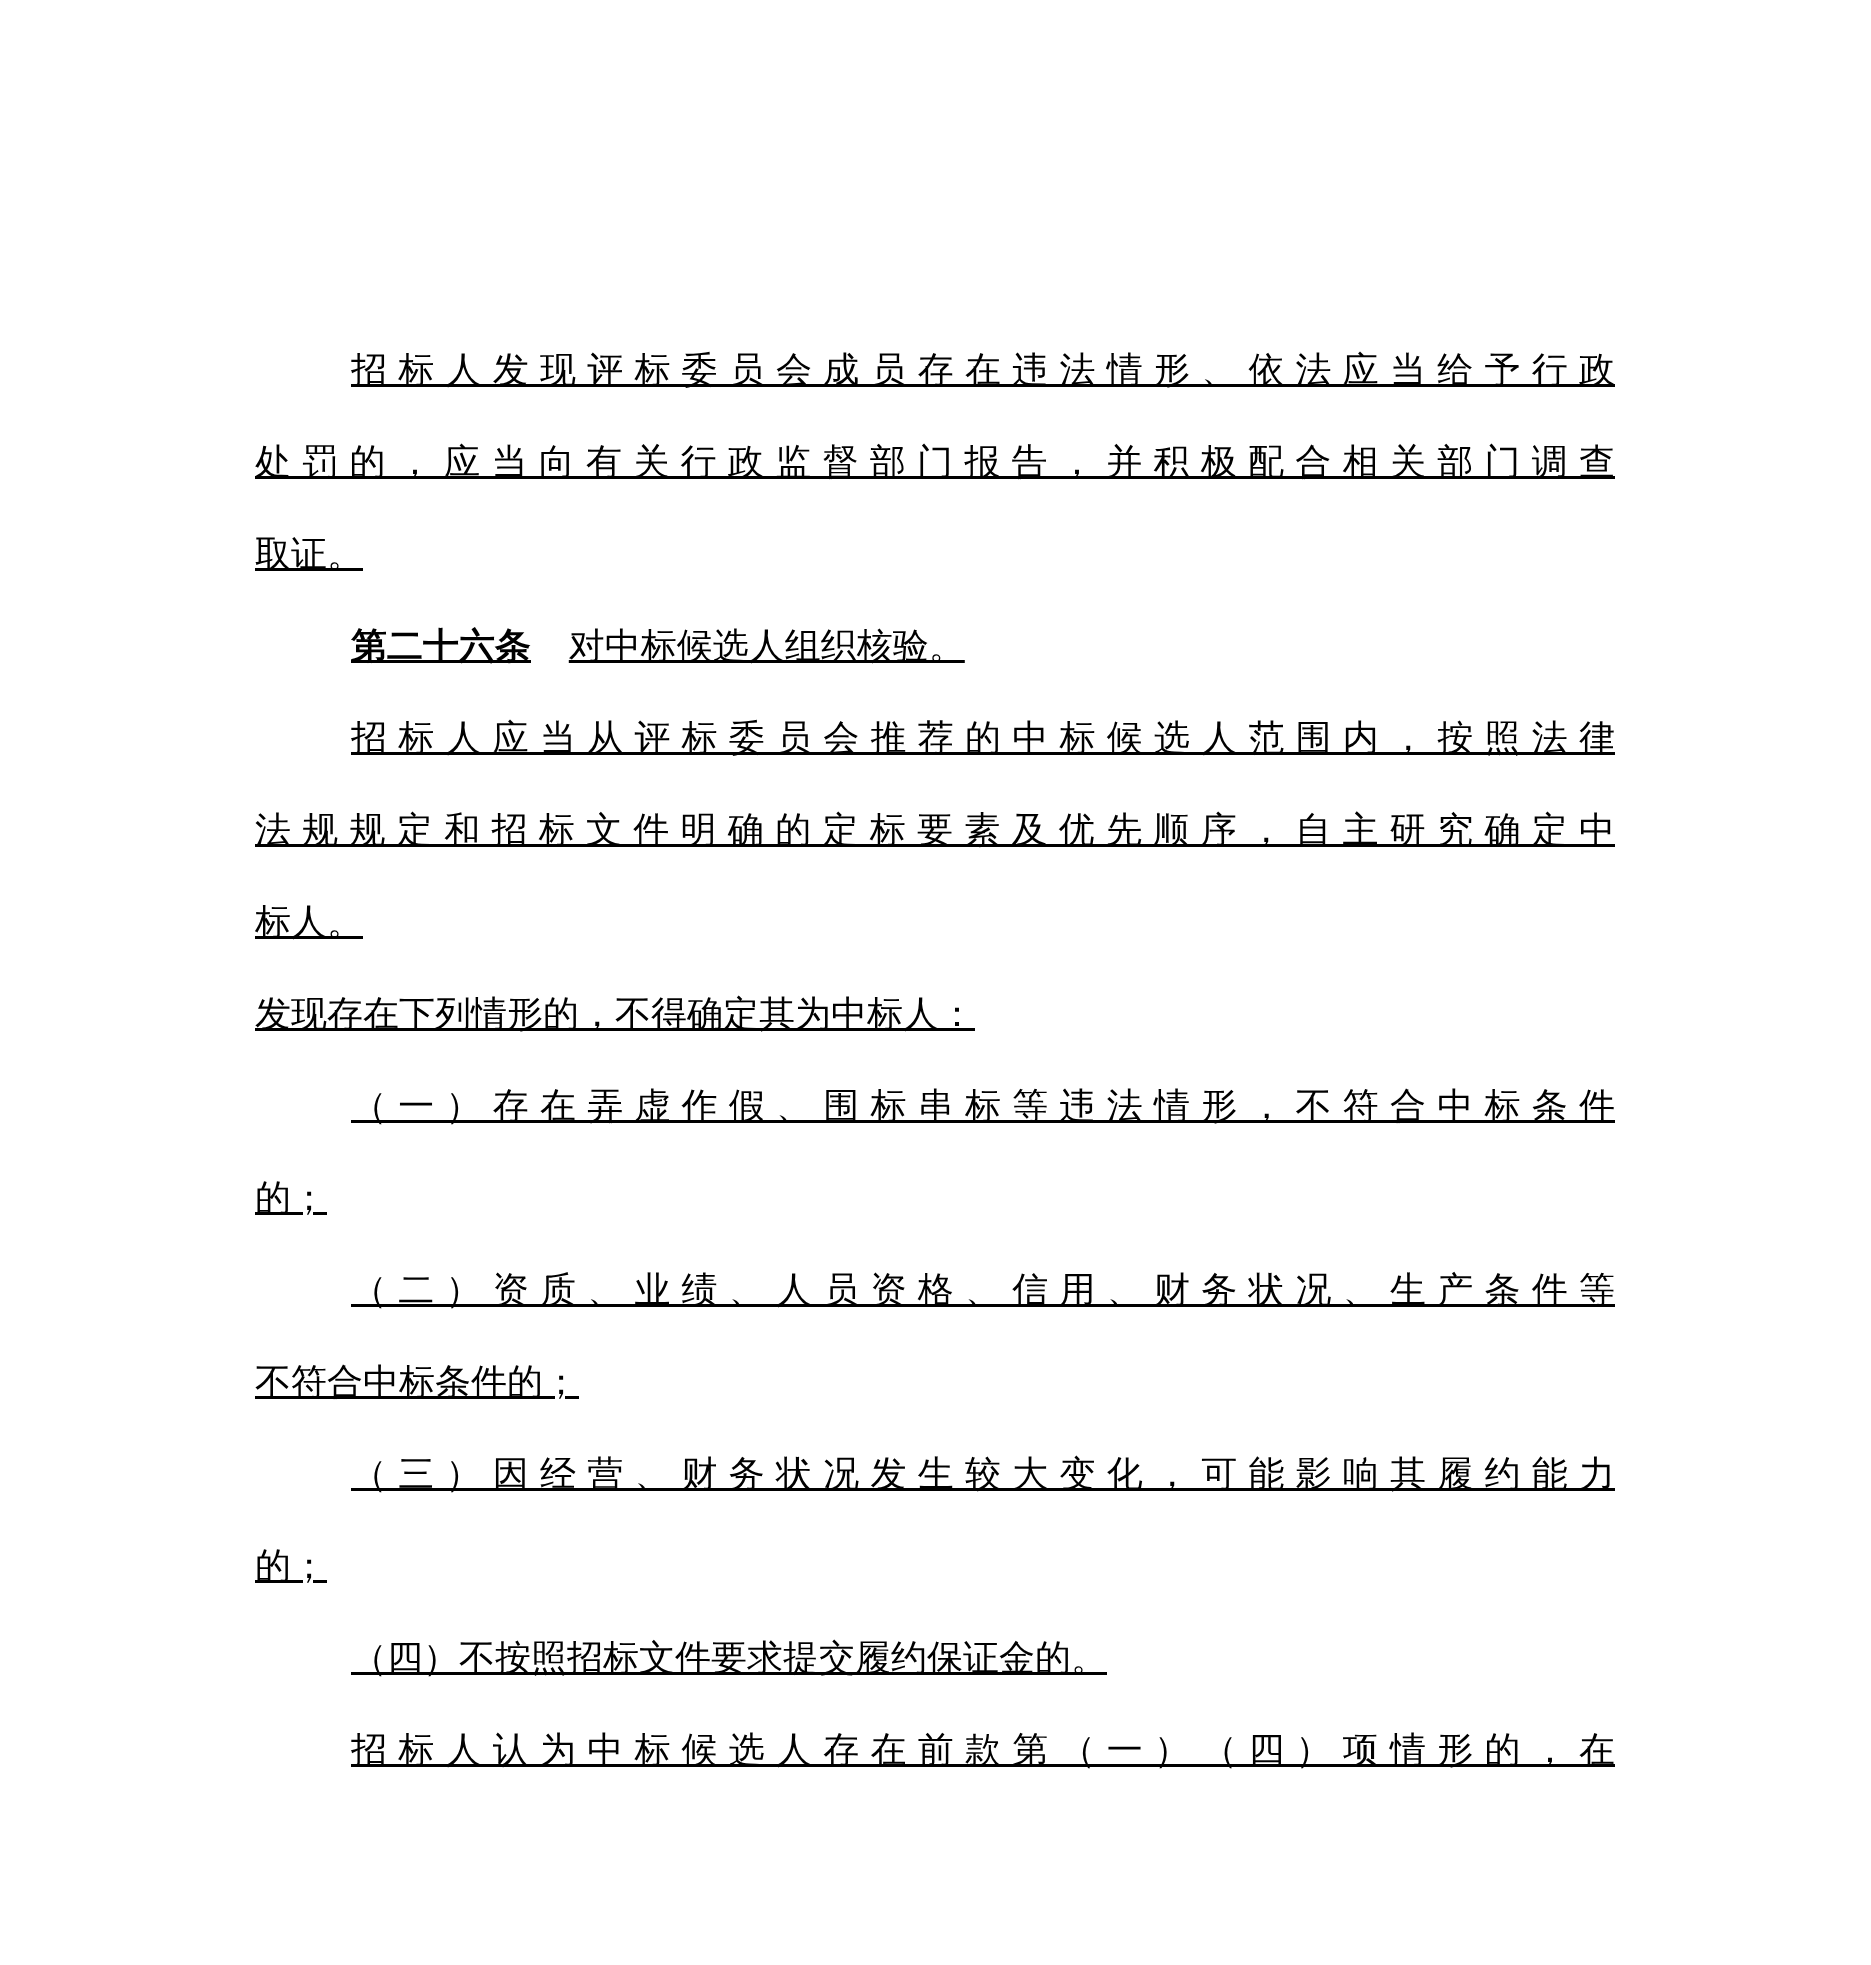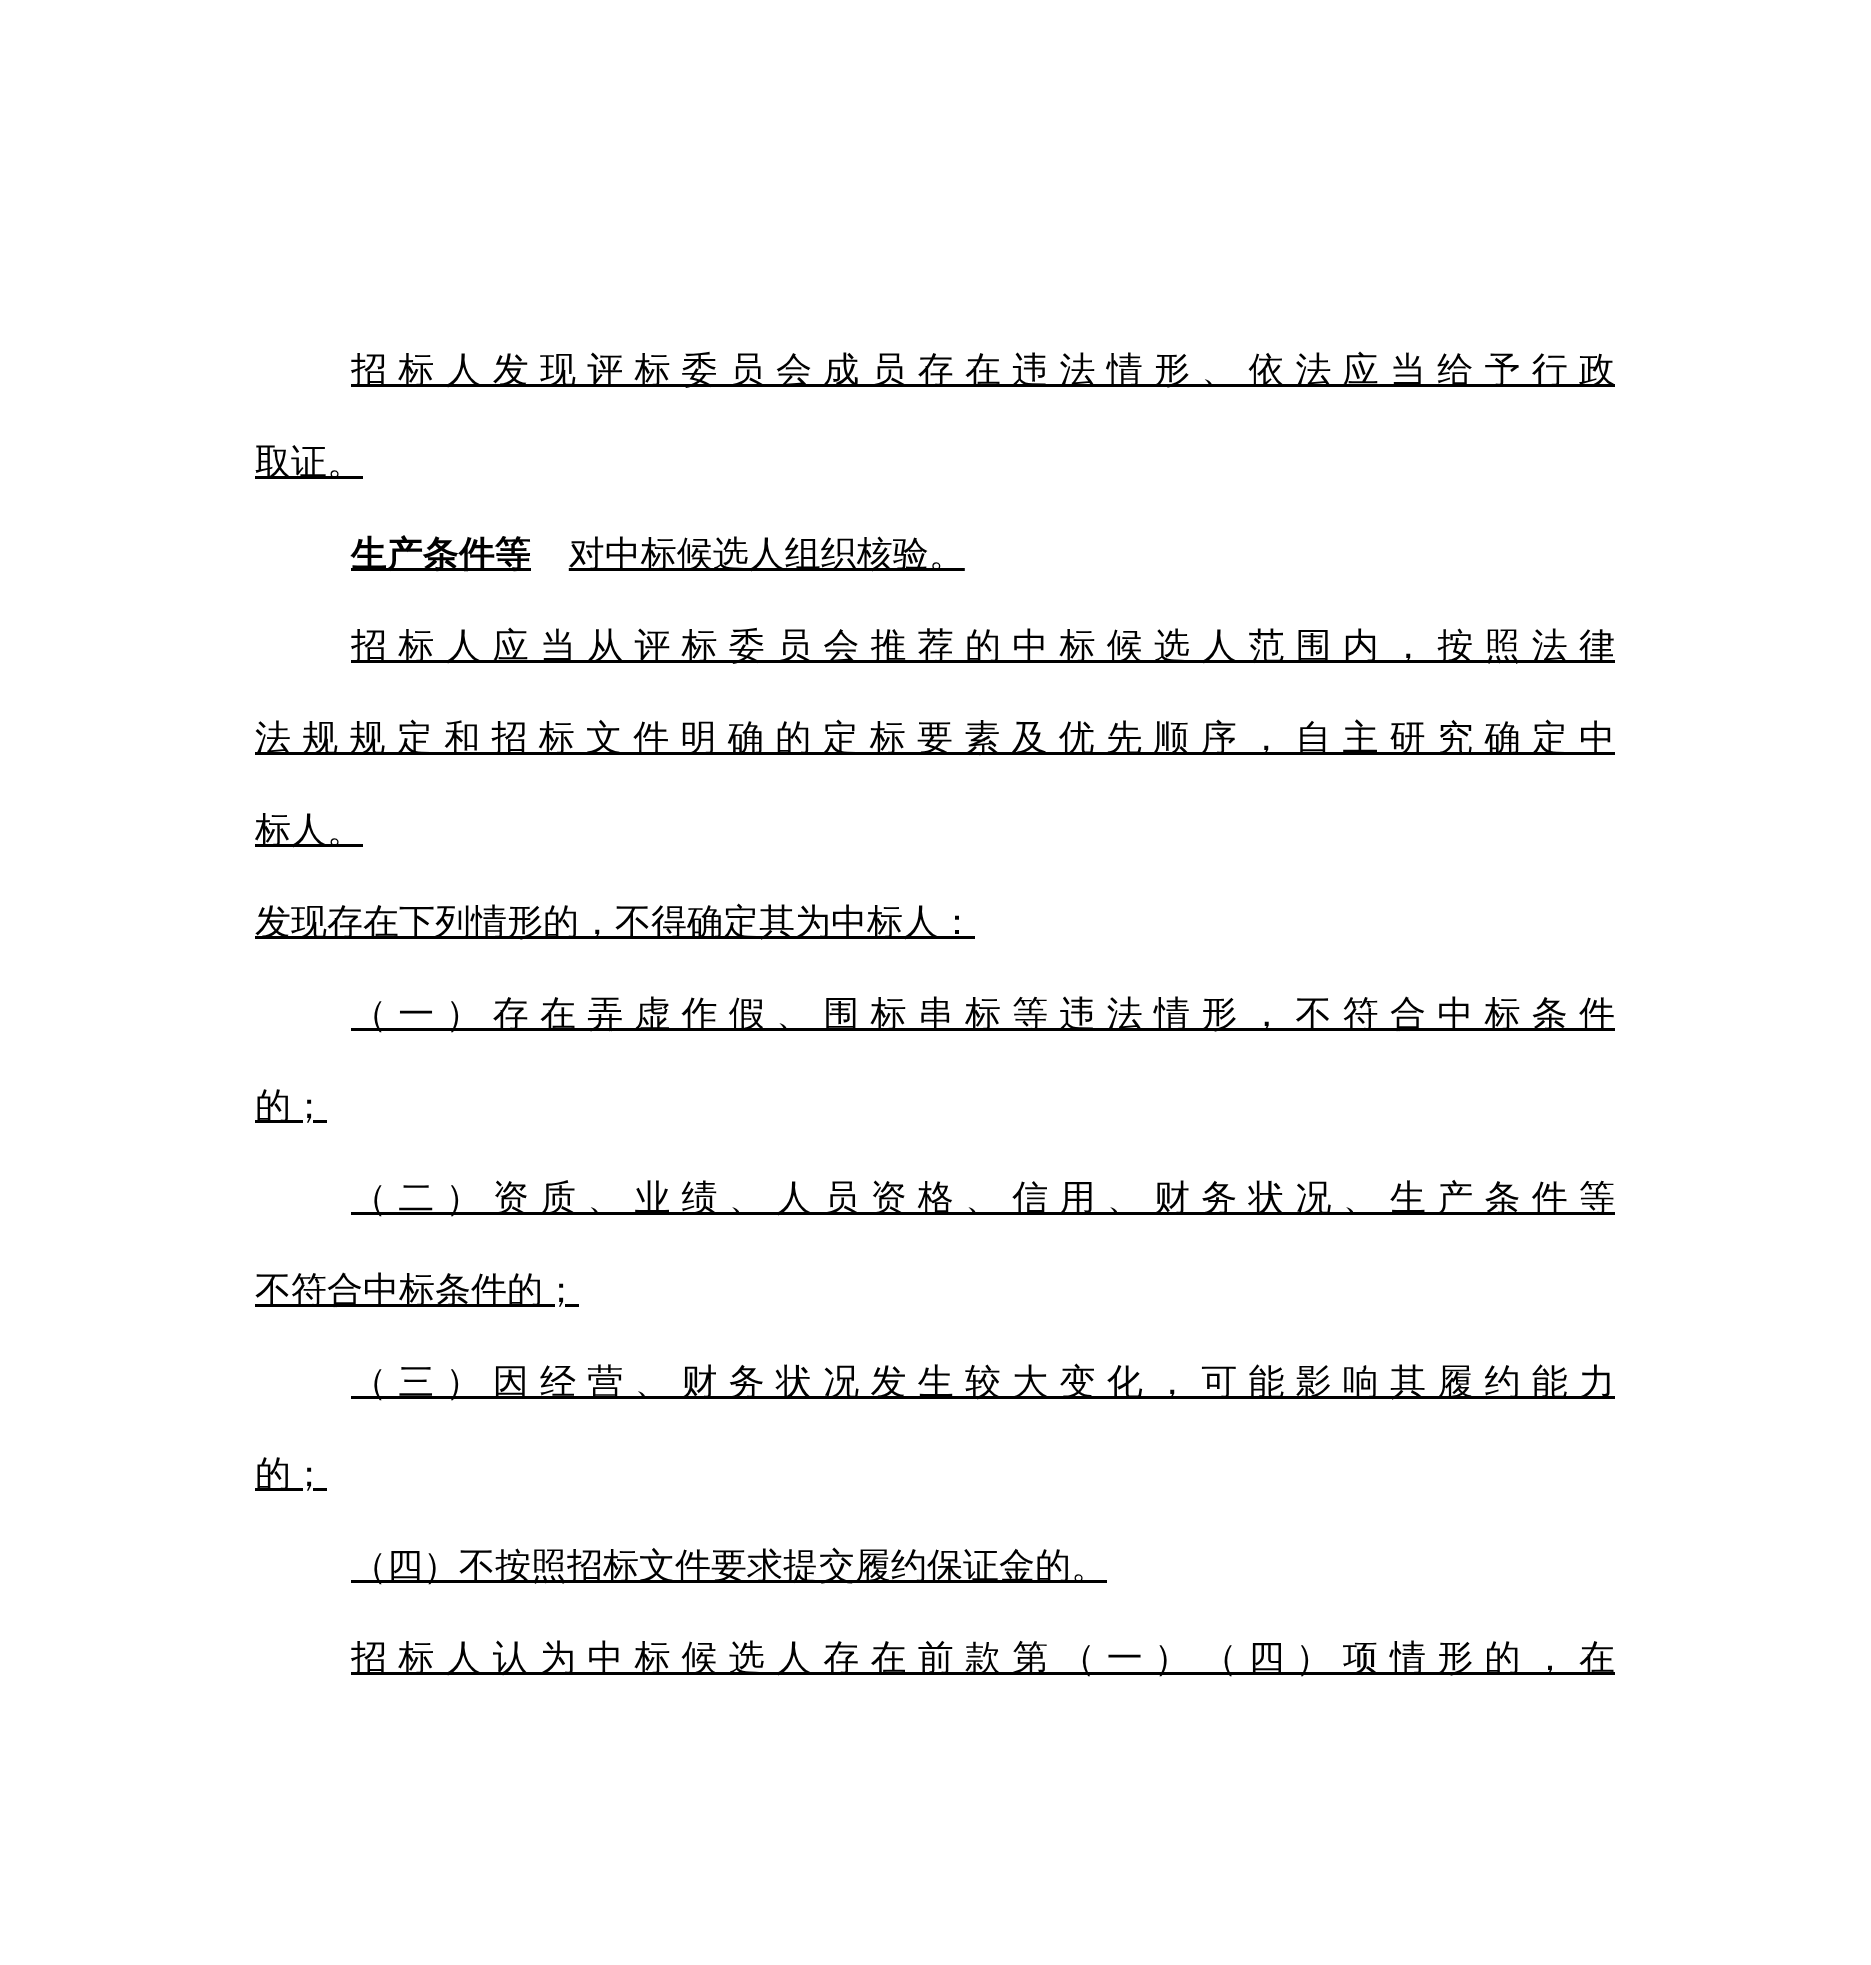--- a/index.html
+++ b/index.html
@@ -50,22 +50,23 @@
     font-weight: 700;
     margin-right: 1.05em; 
   }
 </style>
 </head>
 <body style="background: rgb(255, 255, 255); color: rgb(0, 0, 0);">
 
 <div class="page">
   <div class="textblock" id="textblock">
       <div class="line indent fill"><span class="seg-body">招标人发现评标委员会成员存在违法情形、依法应当给予行政</span></div>
+      <div class="line fill"><span class="seg-body">处罚的，应当向有关行政监督部门报告，并积极配合相关部门调查</span></div>
       <div class="line"><span class="seg-body">取证。</span></div>
-      <div class="line indent"><span class="seg-heading">生产条件等</span><span class="seg-body">对中标候选人组织核验。</span></div>
+      <div class="line indent"><span class="seg-heading">第二十六条</span><span class="seg-body">对中标候选人组织核验。</span></div>
       <div class="line indent fill"><span class="seg-body">招标人应当从评标委员会推荐的中标候选人范围内，按照法律</span></div>
       <div class="line fill"><span class="seg-body">法规规定和招标文件明确的定标要素及优先顺序，自主研究确定中</span></div>
       <div class="line"><span class="seg-body">标人。</span></div>
       <div class="line"><span class="seg-body">发现存在下列情形的，不得确定其为中标人：</span></div>
       <div class="line indent fill"><span class="seg-body">（一）存在弄虚作假、围标串标等违法情形，不符合中标条件</span></div>
       <div class="line"><span class="seg-body">的；</span></div>
       <div class="line indent fill"><span class="seg-body">（二）资质、业绩、人员资格、信用、财务状况、生产条件等</span></div>
       <div class="line"><span class="seg-body">不符合中标条件的；</span></div>
       <div class="line indent fill"><span class="seg-body">（三）因经营、财务状况发生较大变化，可能影响其履约能力</span></div>
       <div class="line"><span class="seg-body">的；</span></div>

